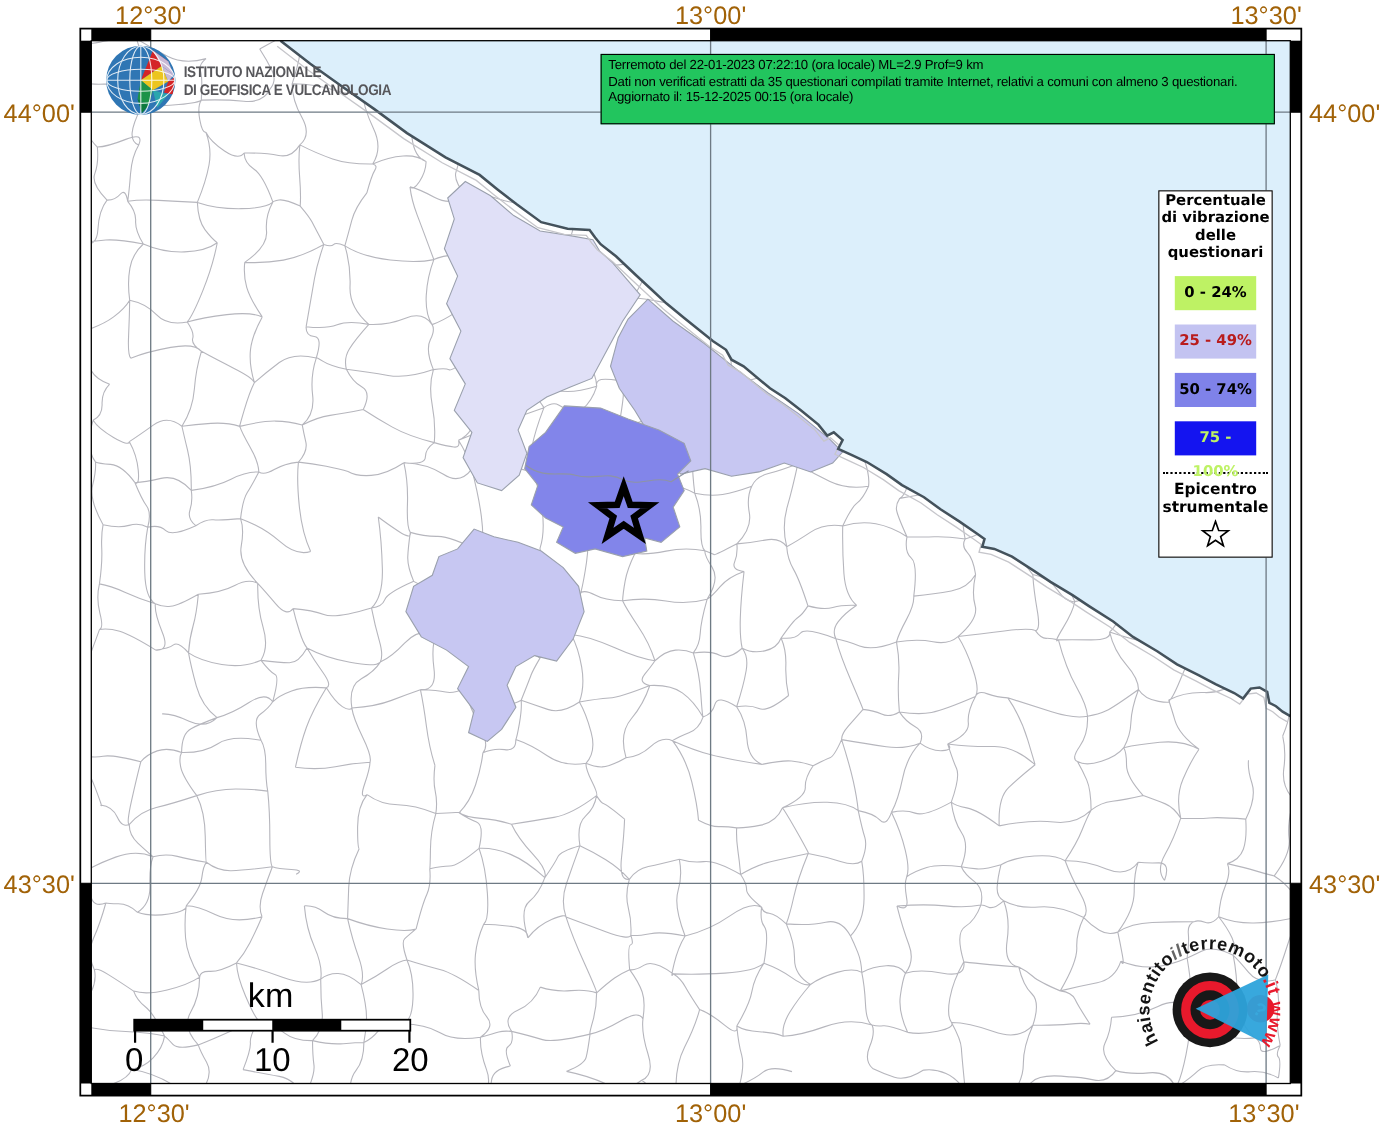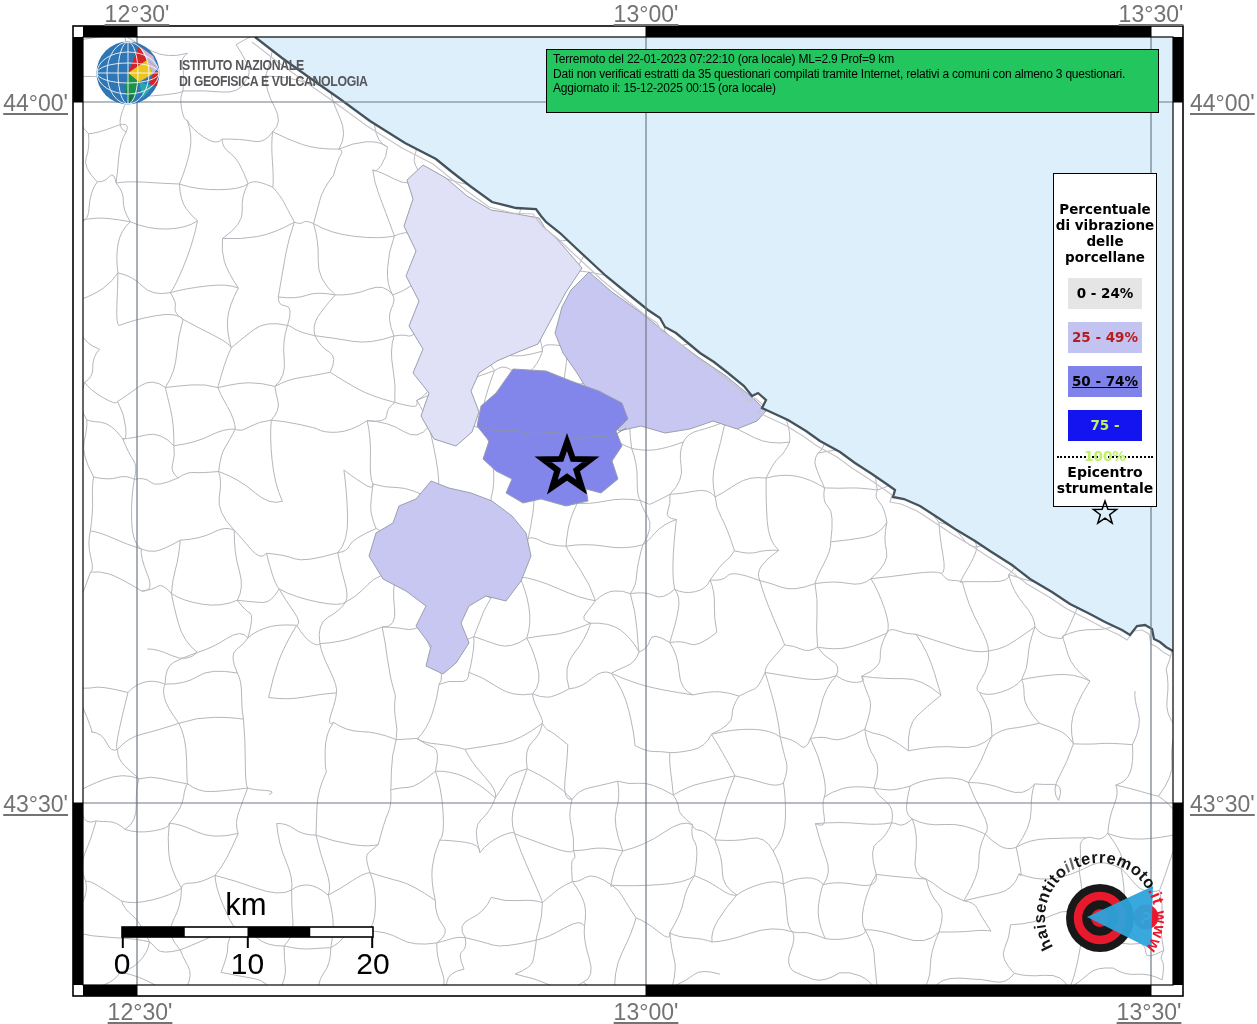--- a/index.html
+++ b/index.html
@@ -1,32 +1,32 @@
 <!DOCTYPE html>
 <html><head>
 <meta charset="utf-8">
 <style>
   html,body{margin:0;padding:0;background:#fff;}
   #stage{position:relative;width:1257px;height:1024px;background:#fff;overflow:hidden;
          font-family:"Liberation Sans",sans-serif;color:#000;}
   #map-svg{position:absolute;left:0;top:0;}
-  .coord{position:absolute;font-size:23px;white-space:nowrap;color:#737373;text-decoration:underline;}
+  .coord{position:absolute;font-size:23px;white-space:nowrap;color:#a16207;}
   .coord.center{transform:translateX(-50%);}
   .coord.rightal{transform:translateX(-100%);}
   #info-box{position:absolute;left:546px;top:49px;width:613px;height:64px;background:#22c55e;
             border:1.6px solid #000;box-sizing:border-box;padding:2px 6px;overflow:hidden;
             font-size:12px;line-height:14.6px;letter-spacing:-0.2px;white-space:nowrap;}
-  #ingv-header{position:absolute;left:95px;top:40px;display:flex;align-items:center;gap:18px;}
+  #ingv-header{position:absolute;left:95px;top:40px;display:flex;align-items:center;gap:6px;}
   #ingv-header .ingv-text{font-size:14px;line-height:16.5px;font-weight:bold;color:#57575b;
             letter-spacing:-0.4px;transform:scaleX(.88);transform-origin:left center;white-space:nowrap;}
   #legend{position:absolute;left:1053px;top:173px;width:104px;height:334px;background:#fff;
           border:1.4px solid #000;box-sizing:border-box;text-align:center;
           font-family:"DejaVu Sans",sans-serif;}
   #legend .title-line{font-weight:bold;font-size:13.5px;line-height:16px;}
-  #legend .title-wrap{margin-top:27px;}
+  #legend .title-wrap{margin-top:0;}
   .swatch{width:74px;height:31px;margin:13px auto 0;font-weight:bold;font-size:13.5px;
           line-height:31px;}
   .legend-divider{border-top:2px dotted #000;margin:15px 3px 6px;}
   .epi-line{font-weight:bold;font-size:14px;line-height:16px;}
   #legend-star-wrap{margin-top:3px;}
 </style>
 </head>
 <body>
 
 <div id="stage">
@@ -177,25 +177,25 @@
     <div>Terremoto del 22-01-2023 07:22:10 (ora locale) ML=2.9 Prof=9 km</div>
     <div>Dati non verificati estratti da 35 questionari compilati tramite Internet, relativi a comuni con almeno 3 questionari.</div>
     <div>Aggiornato il: 15-12-2025 00:15 (ora locale)</div>
   </div>
 
   <div id="legend">
     <div class="title-wrap">
       <div class="title-line">Percentuale</div>
       <div class="title-line">di vibrazione</div>
       <div class="title-line">delle</div>
-      <div class="title-line">porcellane</div>
+      <div class="title-line">questionari</div>
     </div>
-    <div class="swatch" style="background: #e5e5e5; color: rgb(0, 0, 0);">0 - 24%</div>
+    <div class="swatch" style="background: #bef264; color: rgb(0, 0, 0);">0 - 24%</div>
     <div class="swatch" style="background: rgb(195, 195, 241); color: #b91c1c;">25 - 49%</div>
-    <div class="swatch" style="background: rgb(127, 130, 233); color: rgb(0, 0, 0); text-decoration: underline;">50 - 74%</div>
+    <div class="swatch" style="background: rgb(127, 130, 233); color: rgb(0, 0, 0);">50 - 74%</div>
     <div class="swatch" style="background: rgb(20, 20, 240); color: #bef264;">75 - 100%</div>
     <div class="legend-divider"></div>
     <div class="epi-line">Epicentro</div>
     <div class="epi-line">strumentale</div>
     <div id="legend-star-wrap">
       <svg width="28" height="26" viewBox="539 438 56 53">
         <use href="#star-path" stroke-width="3"></use>
       </svg>
     </div>
   </div>

